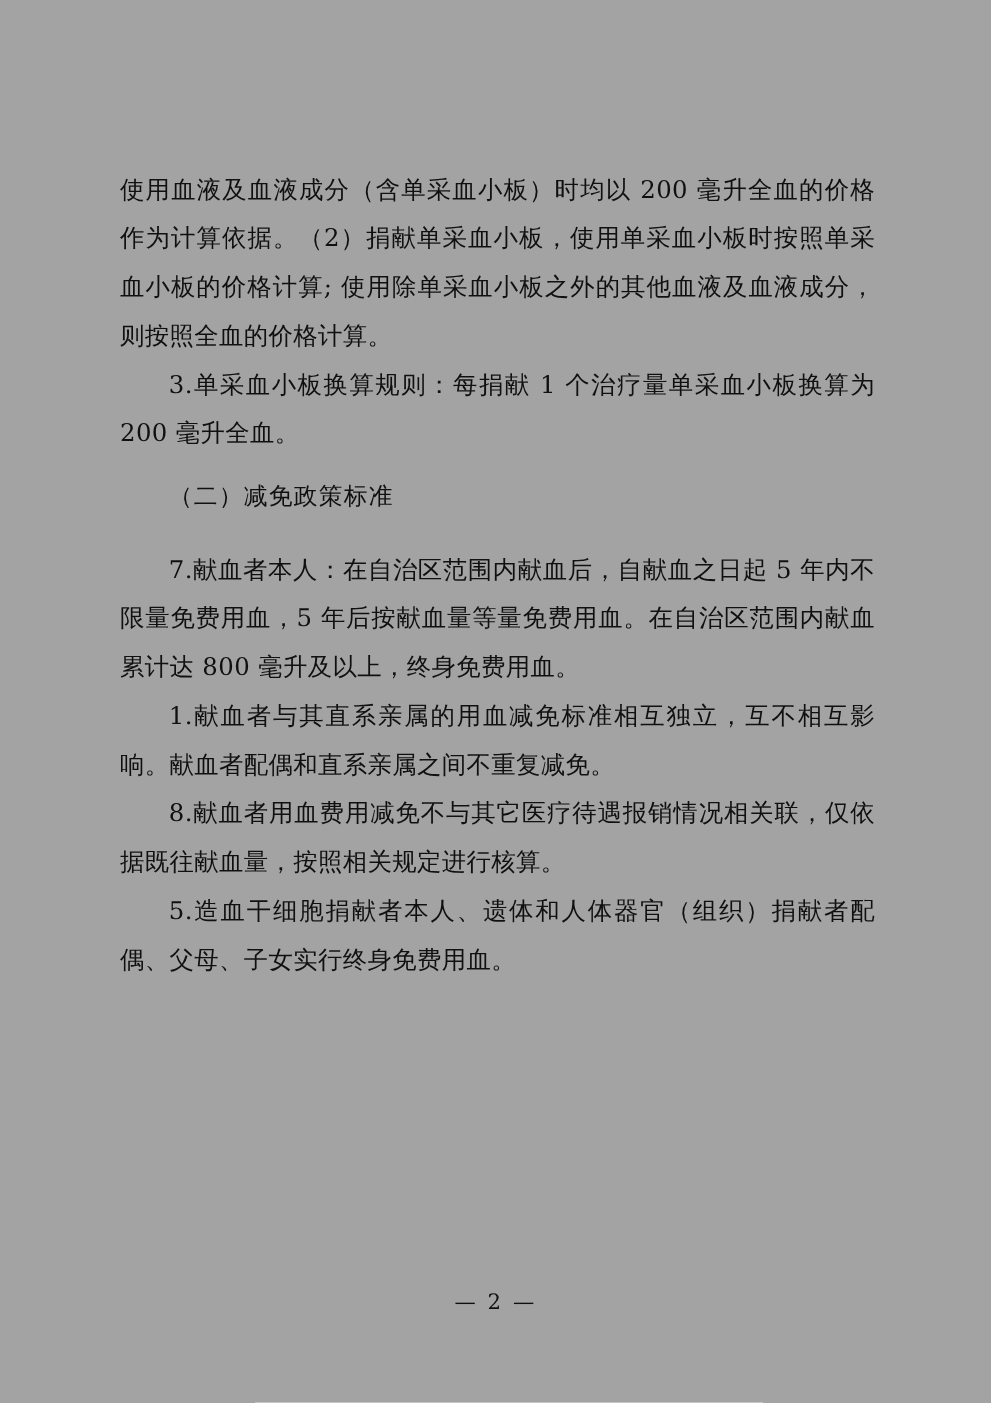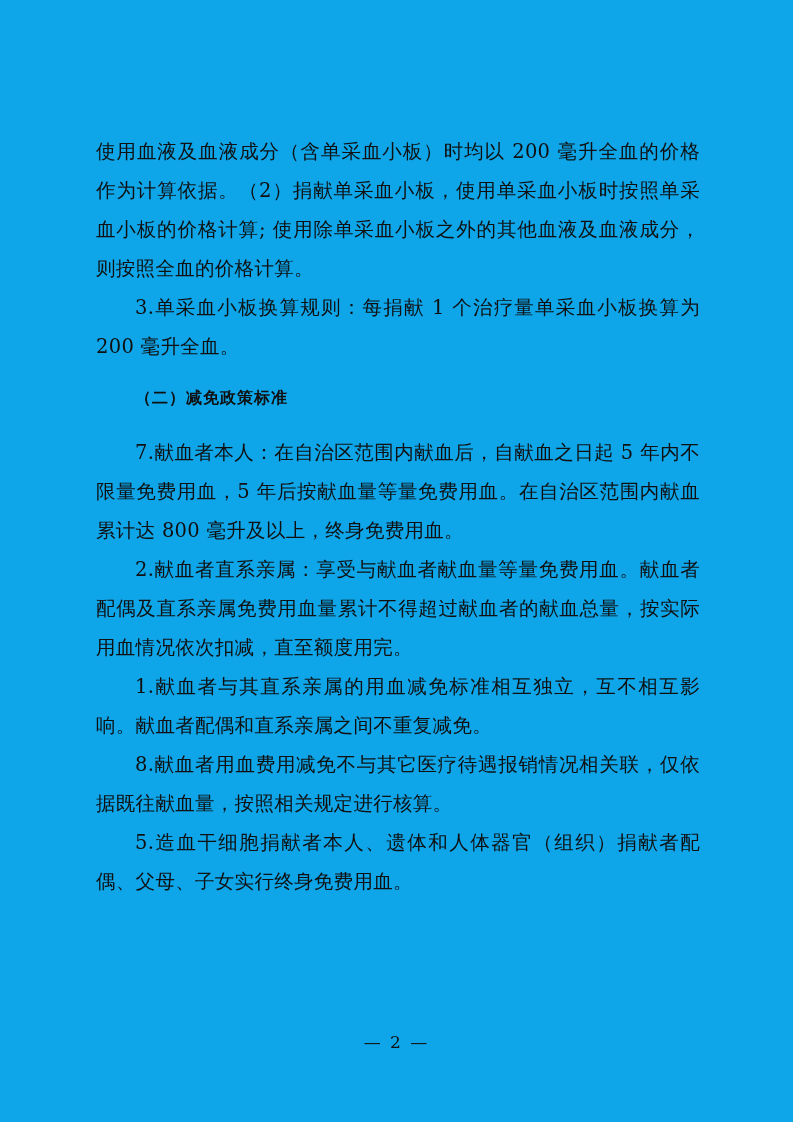--- a/index.html
+++ b/index.html
@@ -14,43 +14,43 @@
     color: #101010;
     position: relative;
     overflow: hidden;
   }
   .page {
     position: absolute;
     left: 0;
     top: 0;
     width: 793px;
     height: 1122px;
-    background: #0ea5e9;
+    background: #a3a3a3;
   }
   .content {
     position: absolute;
     left: 96px;
     top: 132px;
     width: 604px;
   }
   .para {
     font-size: 19.5px;
     line-height: 39px;
     text-align: justify;
     text-justify: inter-ideograph;
     margin: 0 0 0 0;
     letter-spacing: 0.3px;
   }
   .indent {
     text-indent: 39px;
   }
   .heading {
-    font-size: 16px;
+    font-size: 19px;
     line-height: 39px;
-    font-weight: bold;
+    font-weight: normal;
     text-indent: 39px;
     letter-spacing: 1px;
     margin-top: 12px;
   }
   .footer {
     position: absolute;
     left: 0;
     top: 1032px;
     width: 793px;
     text-align: center;
@@ -66,21 +66,20 @@
   <div class="content">
 
     <p class="para">使用血液及血液成分（含单采血小板）时均以 200 毫升全血的价格作为计算依据。（2）捐献单采血小板，使用单采血小板时按照单采血小板的价格计算; 使用除单采血小板之外的其他血液及血液成分，则按照全血的价格计算。</p>
 
     <p class="para indent">3.单采血小板换算规则：每捐献 1 个治疗量单采血小板换算为 200 毫升全血。</p>
 
     <p class="heading">（二）减免政策标准</p>
 
     <p class="para indent">7.献血者本人：在自治区范围内献血后，自献血之日起 5 年内不限量免费用血，5 年后按献血量等量免费用血。在自治区范围内献血累计达 800 毫升及以上，终身免费用血。</p>
 
-    <p class="para indent">2.献血者直系亲属：享受与献血者献血量等量免费用血。献血者配偶及直系亲属免费用血量累计不得超过献血者的献血总量，按实际用血情况依次扣减，直至额度用完。</p>
 
     <p class="para indent">1.献血者与其直系亲属的用血减免标准相互独立，互不相互影响。献血者配偶和直系亲属之间不重复减免。</p>
 
 
     <p class="para indent">8.献血者用血费用减免不与其它医疗待遇报销情况相关联，仅依据既往献血量，按照相关规定进行核算。</p>
 
     <p class="para indent">5.造血干细胞捐献者本人、遗体和人体器官（组织）捐献者配偶、父母、子女实行终身免费用血。</p>
 
   </div>
 

